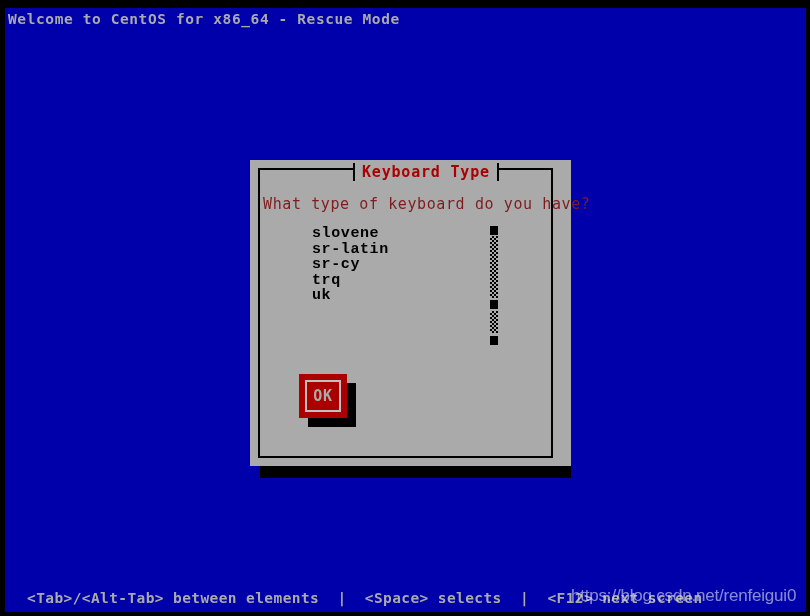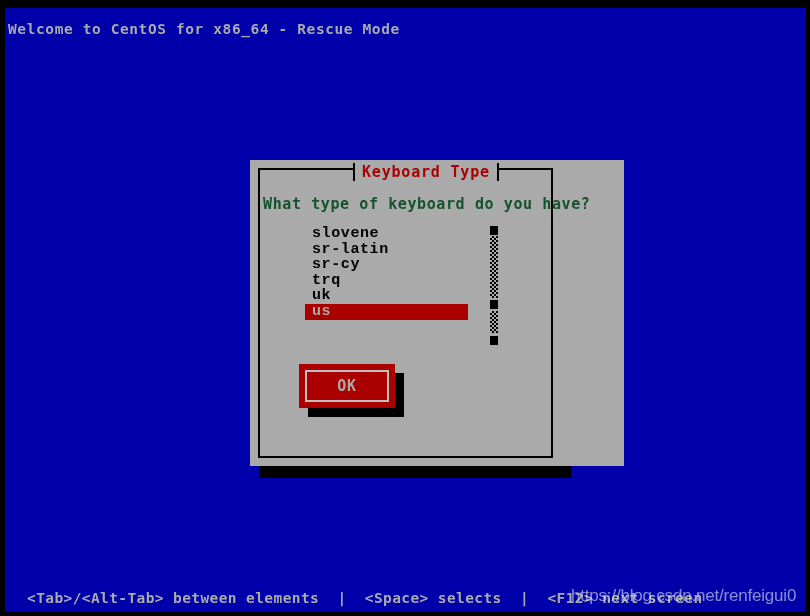--- a/index.html
+++ b/index.html
@@ -39,21 +39,21 @@
     position: absolute;
     left: 0;
     top: 0;
     width: 801px;
     height: 24px;
     background: #0000ab;
   }
   #header-title {
     position: absolute;
     left: 3px;
-    top: 13px;
+    top: 3px;
     color: #aaaaaa;
     font-size: 14.5px;
     letter-spacing: 0.6px;
     font-weight: bold;
     white-space: pre;
   }
 
   
   #footer-bar {
     position: absolute;
@@ -92,21 +92,21 @@
     left: 255px;
     top: 163px;
     width: 311px;
     height: 307px;
     background: #000000;
   }
   #dialog {
     position: absolute;
     left: 245px;
     top: 152px;
-    width: 374px;
+    width: 321px;
     height: 306px;
     background: #aaaaaa;
     box-sizing: border-box;
   }
   
   #dialog-frame {
     position: absolute;
     left: 8px;
     top: 8px;
     width: 295px;
@@ -137,23 +137,23 @@
     font-weight: bold;
     letter-spacing: 0.8px;
     white-space: pre;
   }
 
   
   #question {
     position: absolute;
     left: 13px;
     top: 35px;
-    color: #14532d;
+    color: #7f1d1d;
     font-size: 15px;
-    font-weight: bold;
+    font-weight: normal;
     letter-spacing: 0.6px;
     white-space: pre;
   }
 
   #list-area {
     position: absolute;
     left: 55px;
     top: 66px;
     width: 175px;
     height: 126px;
@@ -198,24 +198,23 @@
     background-image:
       linear-gradient(45deg, #000 25%, transparent 25%, transparent 75%, #000 75%),
       linear-gradient(45deg, #000 25%, transparent 25%, transparent 75%, #000 75%);
     background-size: 4px 4px;
     background-position: 0 0, 2px 2px;
   }
 
   
   .button-wrap {
     position: absolute;
-    top: 204px;
+    top: 214px;
     width: 58px;
     height: 48px;
-    padding-left: 48px;
   }
   #ok-wrap { left: 49px; width: 48px; }
   #back-wrap { left: 187px; width: 61px; }
 
   .btn-shadow {
     position: absolute;
     left: 9px;
     top: 9px;
     width: 100%;
     height: 44px;
@@ -276,21 +275,20 @@
       </div>
 
       <div id="question">What type of keyboard do you have?</div>
 
       <div id="list-area">
           <div class="list-item">slovene</div>
           <div class="list-item">sr-latin</div>
           <div class="list-item">sr-cy</div>
           <div class="list-item">trq</div>
           <div class="list-item">uk</div>
-          <div class="list-item selected">us</div>
         </div>
 
       <div id="scrollbar">
         <div class="sb-block" style="top:0px; height:9px;"></div>
         <div class="sb-track" style="top:10px; height:62px;"></div>
         <div class="sb-block" style="top:74px; height:9px;"></div>
         <div class="sb-track" style="top:85px; height:22px;"></div>
         <div class="sb-block" style="top:110px; height:9px;"></div>
       </div>
 

